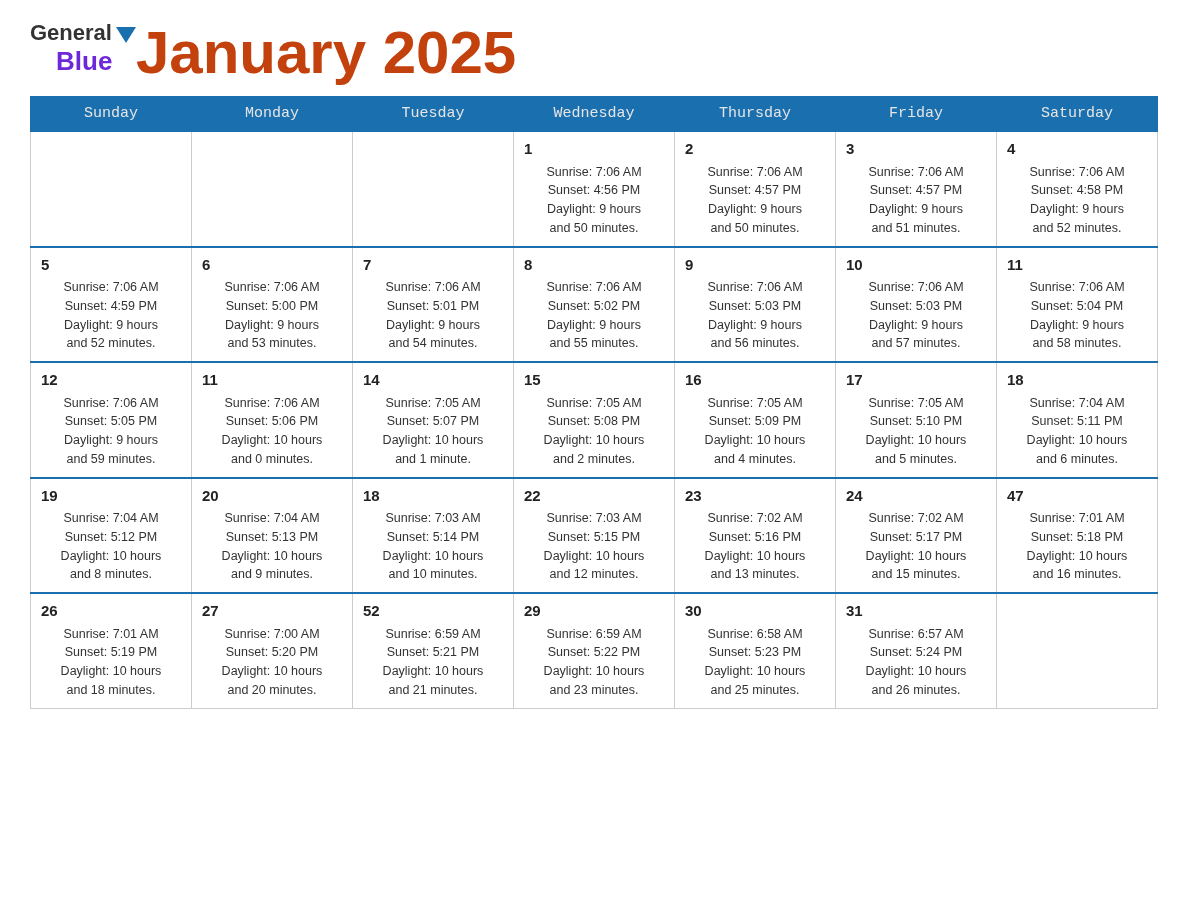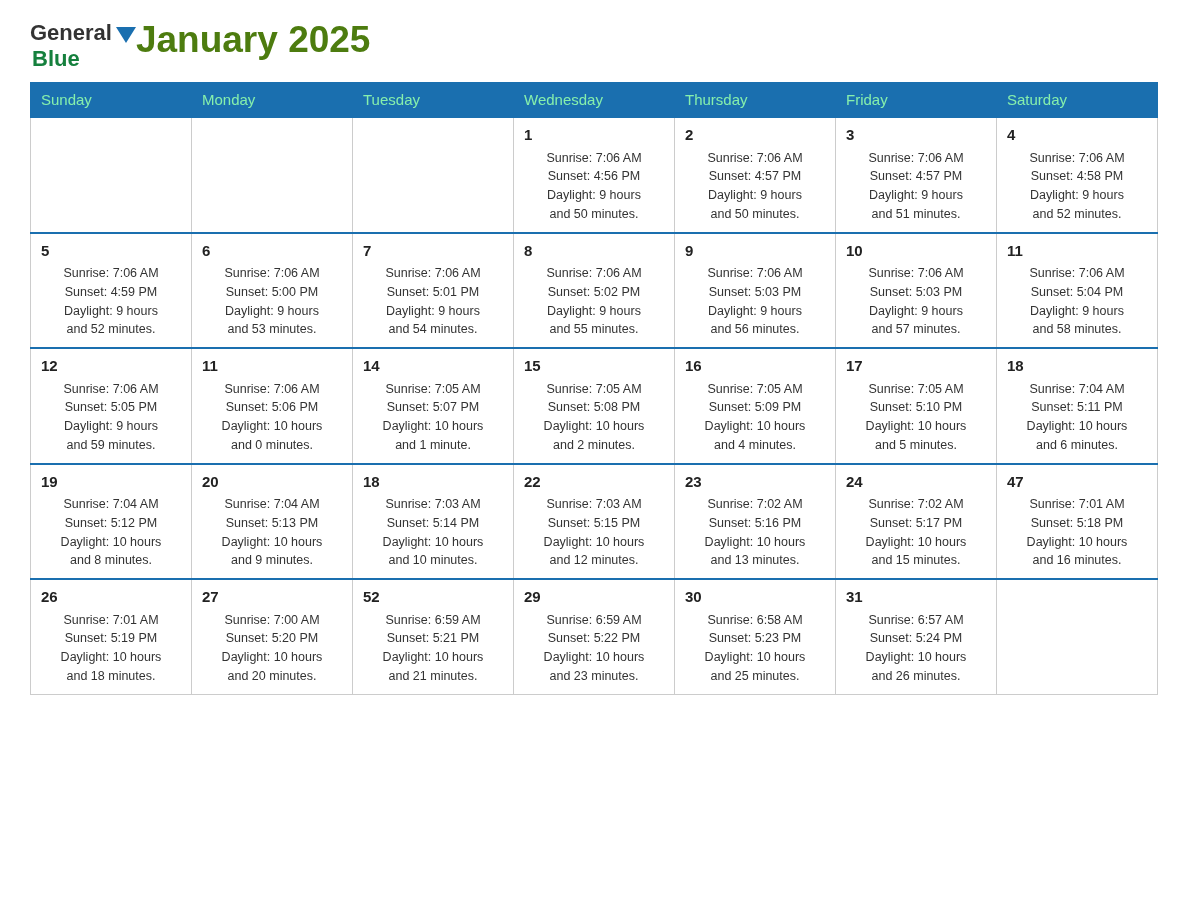--- a/index.html
+++ b/index.html
@@ -20,60 +20,62 @@
       display: flex;
       align-items: center;
       gap: 4px;
     }
     .logo-text-general {
       font-size: 22px;
       font-weight: bold;
       color: #333;
     }
     .logo-text-blue {
-      font-size: 22px;
+      font-size: 26px;
       font-weight: bold;
-      color: #15803d;
+      color: #6d28d9;
+      margin-left: 24px;
     }
     .logo-triangle {
       width: 0;
       height: 0;
       border-left: 10px solid transparent;
       border-right: 10px solid transparent;
       border-top: 16px solid #1a6faf;
       margin-left: 2px;
       margin-top: 4px;
     }
     .title-block {
       text-align: right;
     }
     .month-title {
-      font-size: 37px;
+      font-size: 60px;
       font-weight: bold;
-      color: #4d7c0f;
+      color: #c2410c;
       line-height: 1.1;
     }
     .location-title {
       font-size: 18px;
       color: #444;
       margin-top: 4px;
     }
     .calendar-table {
       width: 100%;
       border-collapse: collapse;
       margin-top: 8px;
     }
     .calendar-table th {
       background-color: #1a6faf;
-      color: #86efac;
+      color: #e5e5e5;
       font-size: 15px;
       font-weight: normal;
       padding: 8px 10px;
-      text-align: left;
+      text-align: center;
       border: 1px solid #1a6faf;
+      font-family: Liberation Mono, monospace;
     }
     .calendar-table td {
       vertical-align: top;
       padding: 6px 10px 8px 10px;
       border: 1px solid #ccc;
       width: calc(100% / 7);
       font-size: 12.5px;
       color: #333;
       line-height: 1.5;
     }

